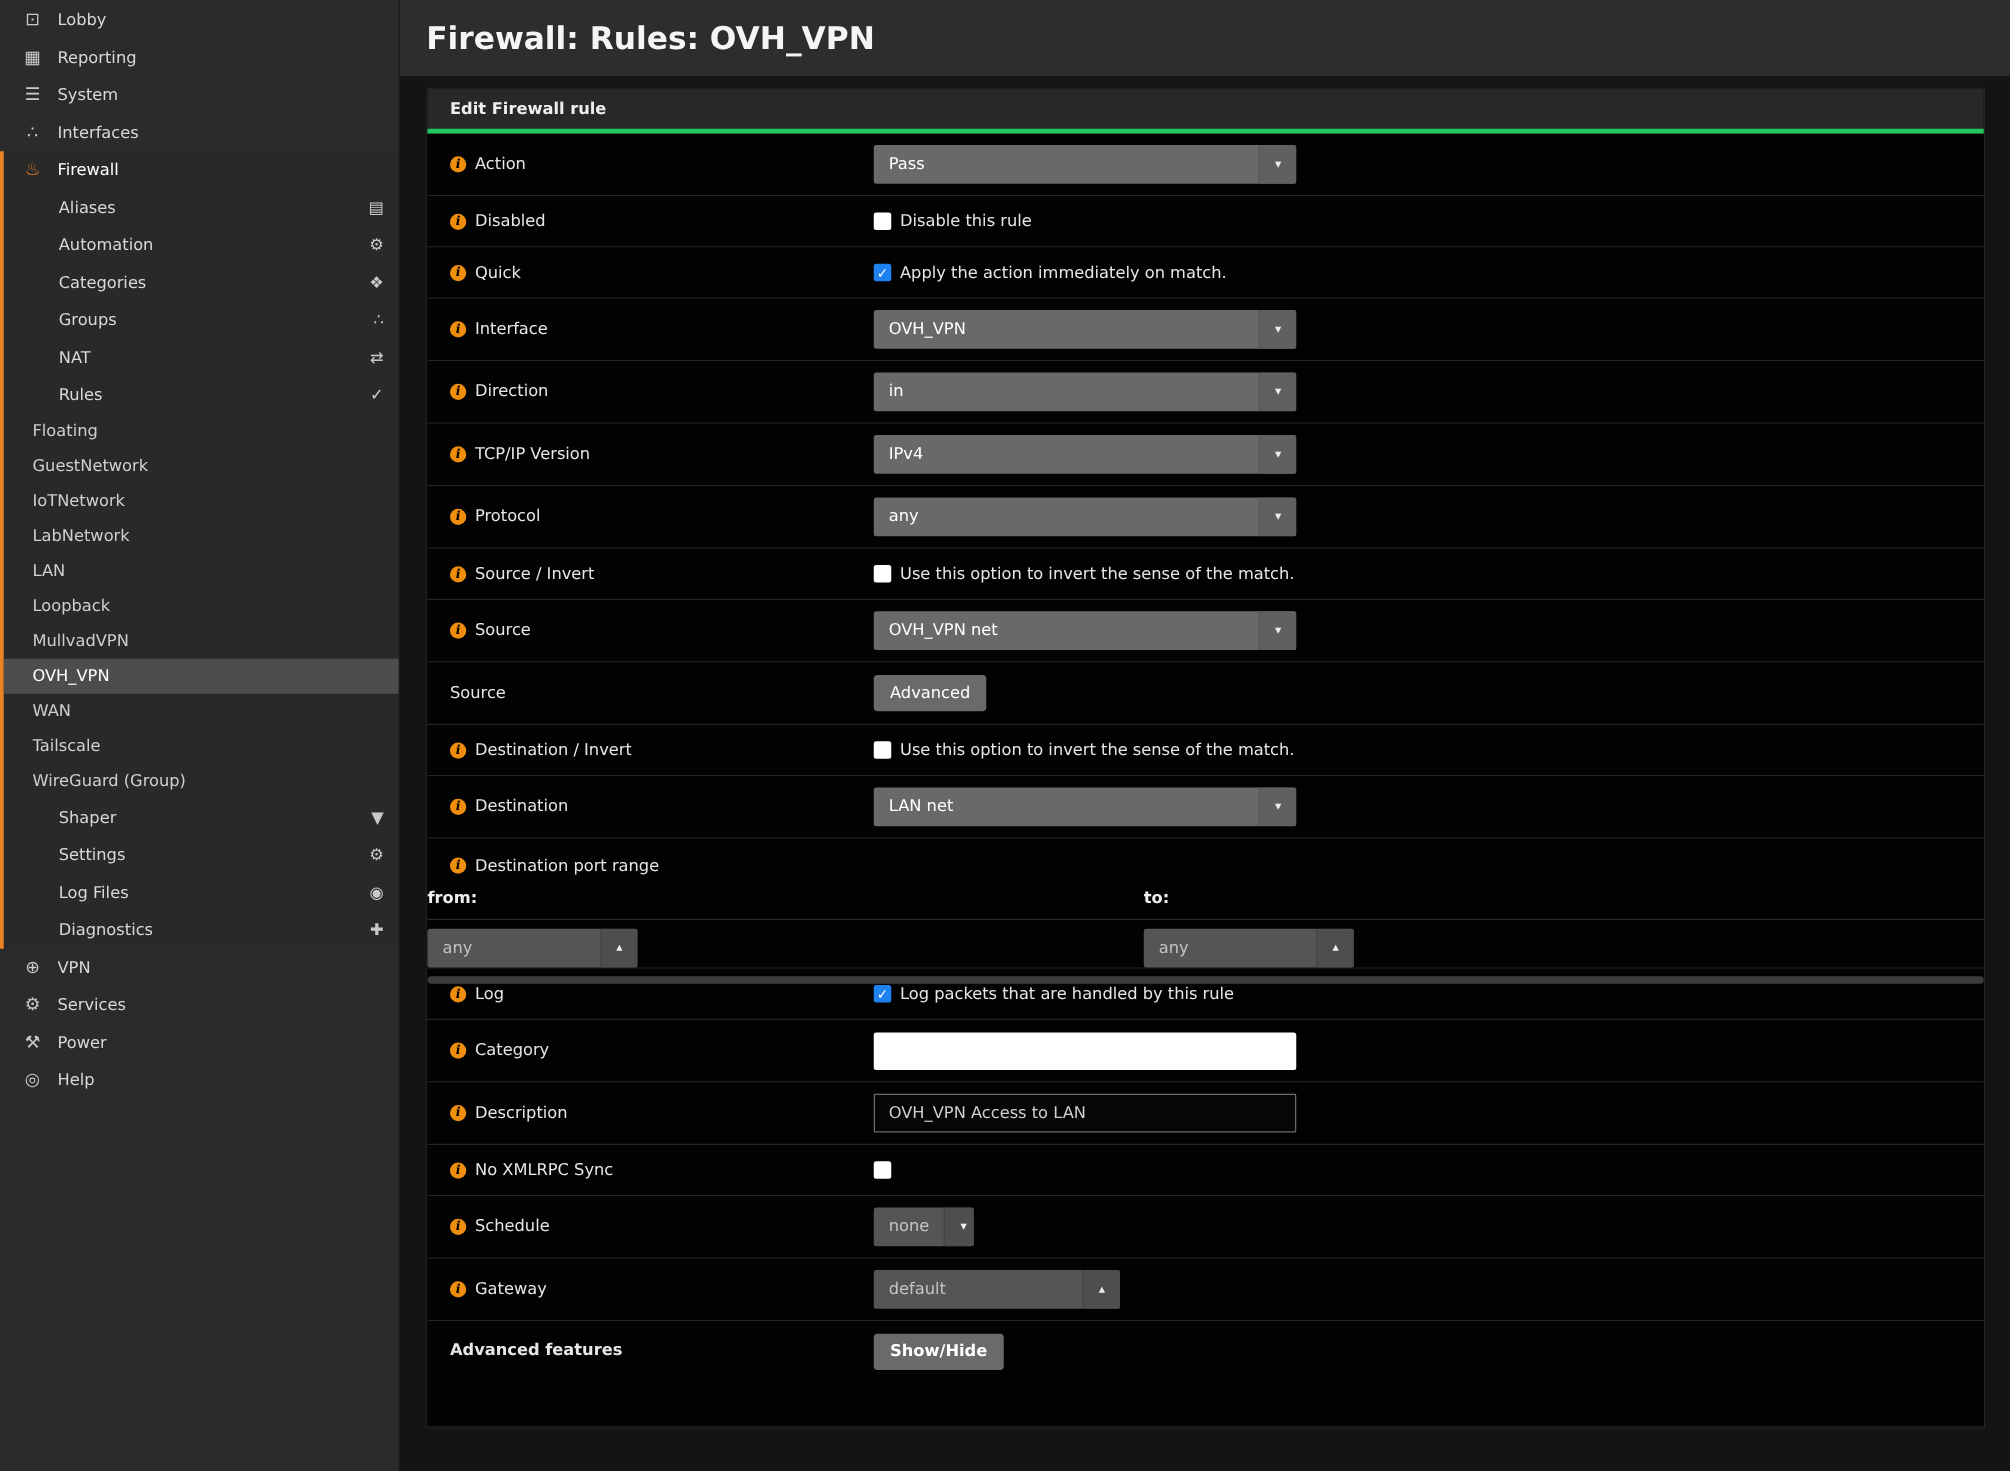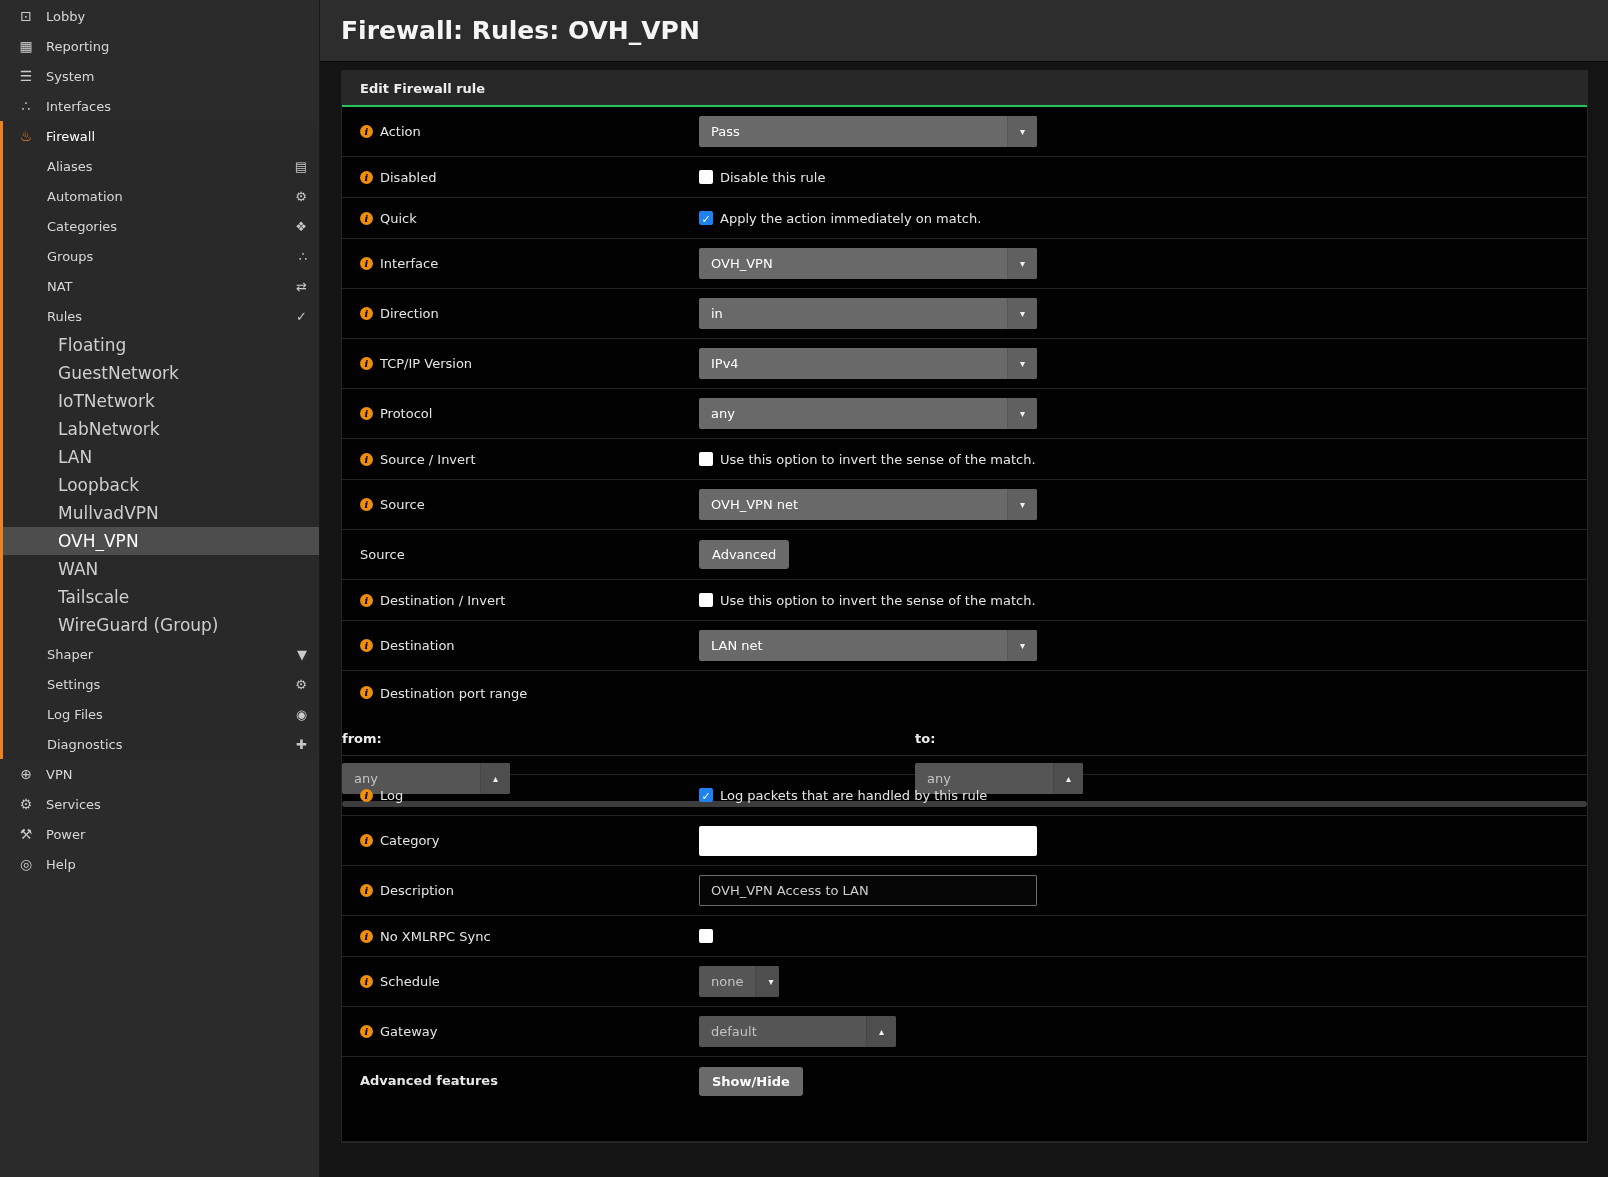--- a/index.html
+++ b/index.html
@@ -27,42 +27,42 @@
     white-space:nowrap;
   }
   .nav-icon { width:22px; margin-right:9px; text-align:center; color:#c9c9c9; font-size:14px; flex-shrink:0;}
   .nav-label { flex:1; overflow:hidden; text-overflow:ellipsis; }
   .nav-right-icon { margin-left:auto; color:#c9c9c9; font-size:13px; }
   .fw-section { border-left:3px solid #ec8222; background:#292929; }
   .fw-section .nav-item { padding-left:12px; }
   .nav-item.active-top .nav-icon { color:#ec8222; }
   .nav-item.active-top { color:#fff; }
   .nav-item.level2 { padding-left:44px; }
-  .nav-item.level3 { padding-left:55px; height:28px; font-size:17px; color:#cfcfcf; }
+  .nav-item.level3 { padding-left:23px; height:28px; font-size:13px; color:#cfcfcf; }
   .nav-item.selected { background:#4d4d4d; color:#fff; }
 
   
   .main { flex:1; display:flex; flex-direction:column; background:#141414; overflow:hidden; }
   .page-header {
     height:62px; flex-shrink:0;
     background:#2d2d2d;
     display:flex; align-items:center;
     padding-left:21px;
     border-bottom:1px solid #0c0c0c;
   }
   .page-title { font-size:25px; font-weight:bold; color:#f5f5f5; margin:0; }
 
   .content { padding:8px 20px 0 21px; flex:1; overflow:hidden; }
   .panel { background:#000; border:1px solid #262626; }
   .panel-header {
     background:#282828; height:36px;
     display:flex; align-items:center;
     padding-left:18px;
     font-weight:bold; color:#eee;
-    border-bottom:2px solid #22c55e;
+    border-bottom:4px solid #22c55e;
   }
 
   .row { display:flex; background:#020202; border-bottom:1px solid #242424; }
   .h-select { height:50px; }
   .h-check  { height:41px; }
   .h-port   { height:104px;flex-direction:column; }
   .h-adv    { height:85px; }
   .row-label {
     width:357px; flex-shrink:0;
     display:flex; align-items:center;
@@ -133,21 +133,21 @@
   .input-dark {
     width:338px; height:31px;
     background:#060606; border:1px solid #6b6b6b;
     color:#cfcfcf; line-height:29px;
     padding:0 11px; border-radius:1px;
     cursor:text; white-space:nowrap; overflow:hidden;
   }
 
   
   .pr-grid { width:100%; display:flex; flex-direction:column; padding-top:10px; }
-  .pr-head { display:flex; font-weight:bold; color:#eee; padding-bottom:9px; border-bottom:1px solid #2a2a2a;margin-top:20px; }
+  .pr-head { display:flex; font-weight:bold; color:#eee; padding-bottom:9px; border-bottom:1px solid #2a2a2a; }
   .pr-head .pr-from { width:573px; }
   .pr-selects { display:flex; padding-top:7px; }
   .pr-selects .spacer { width:405px; }
   .pr-scrollbar { height:6px; background:#3c3c3c; border-radius:3px; margin-top:7px; margin-right:0; }
 </style>
 </head>
 <body>
 
 <div class="app">
 

